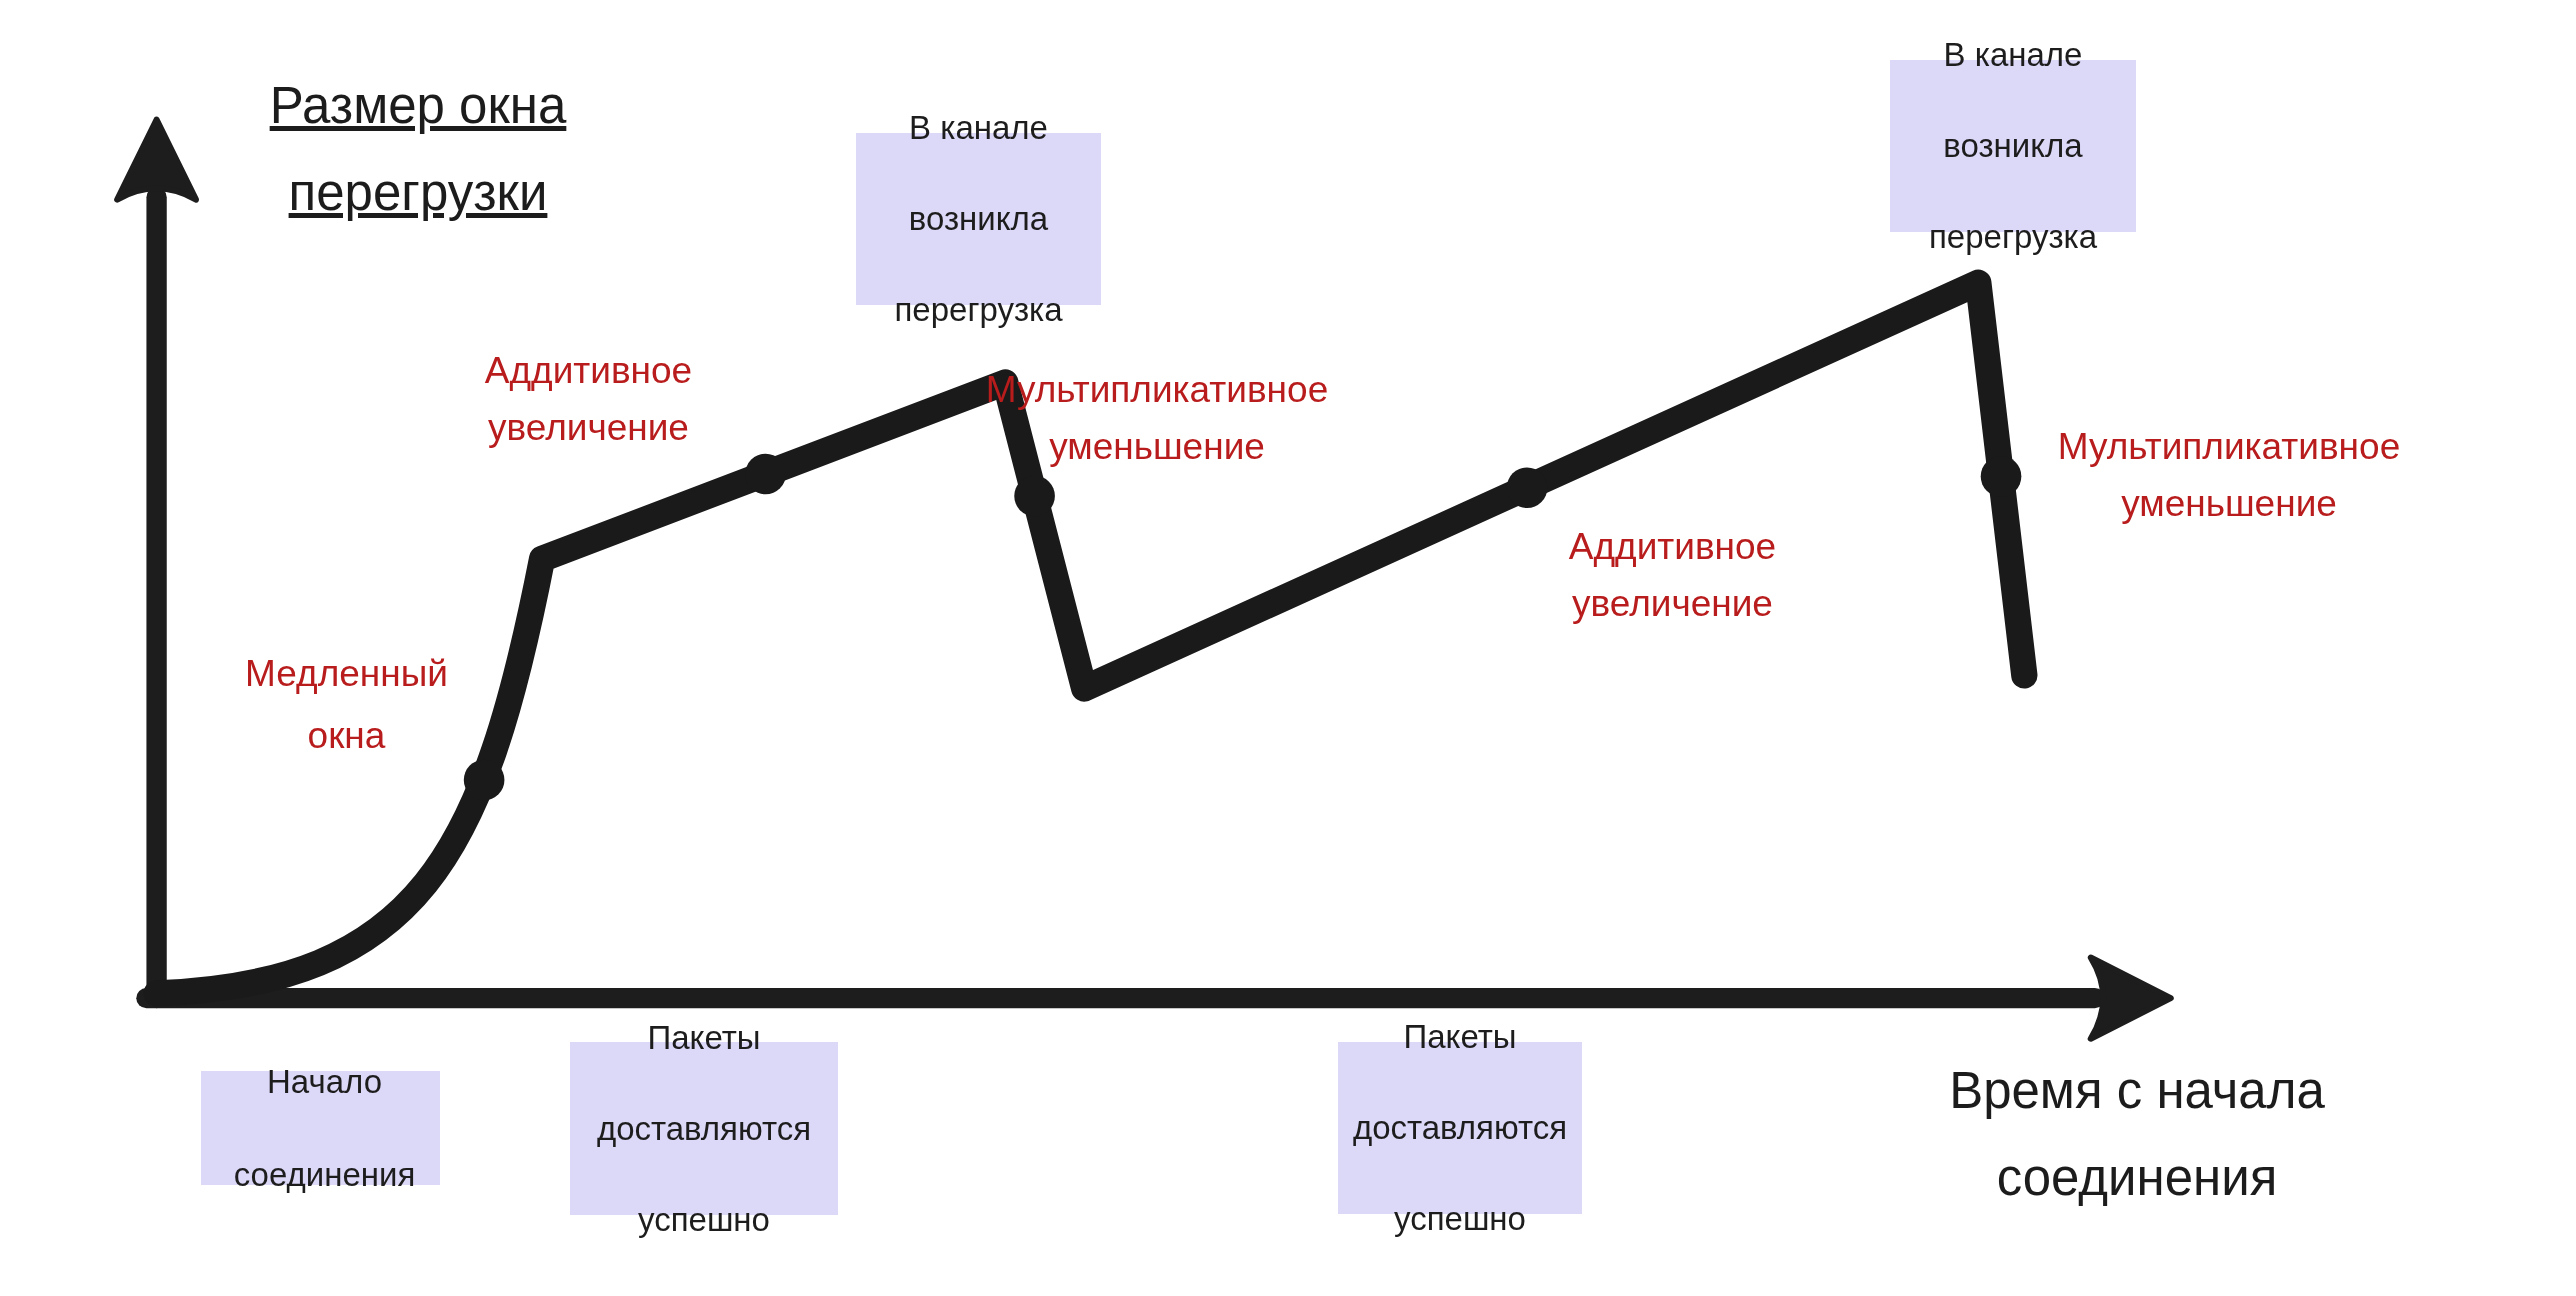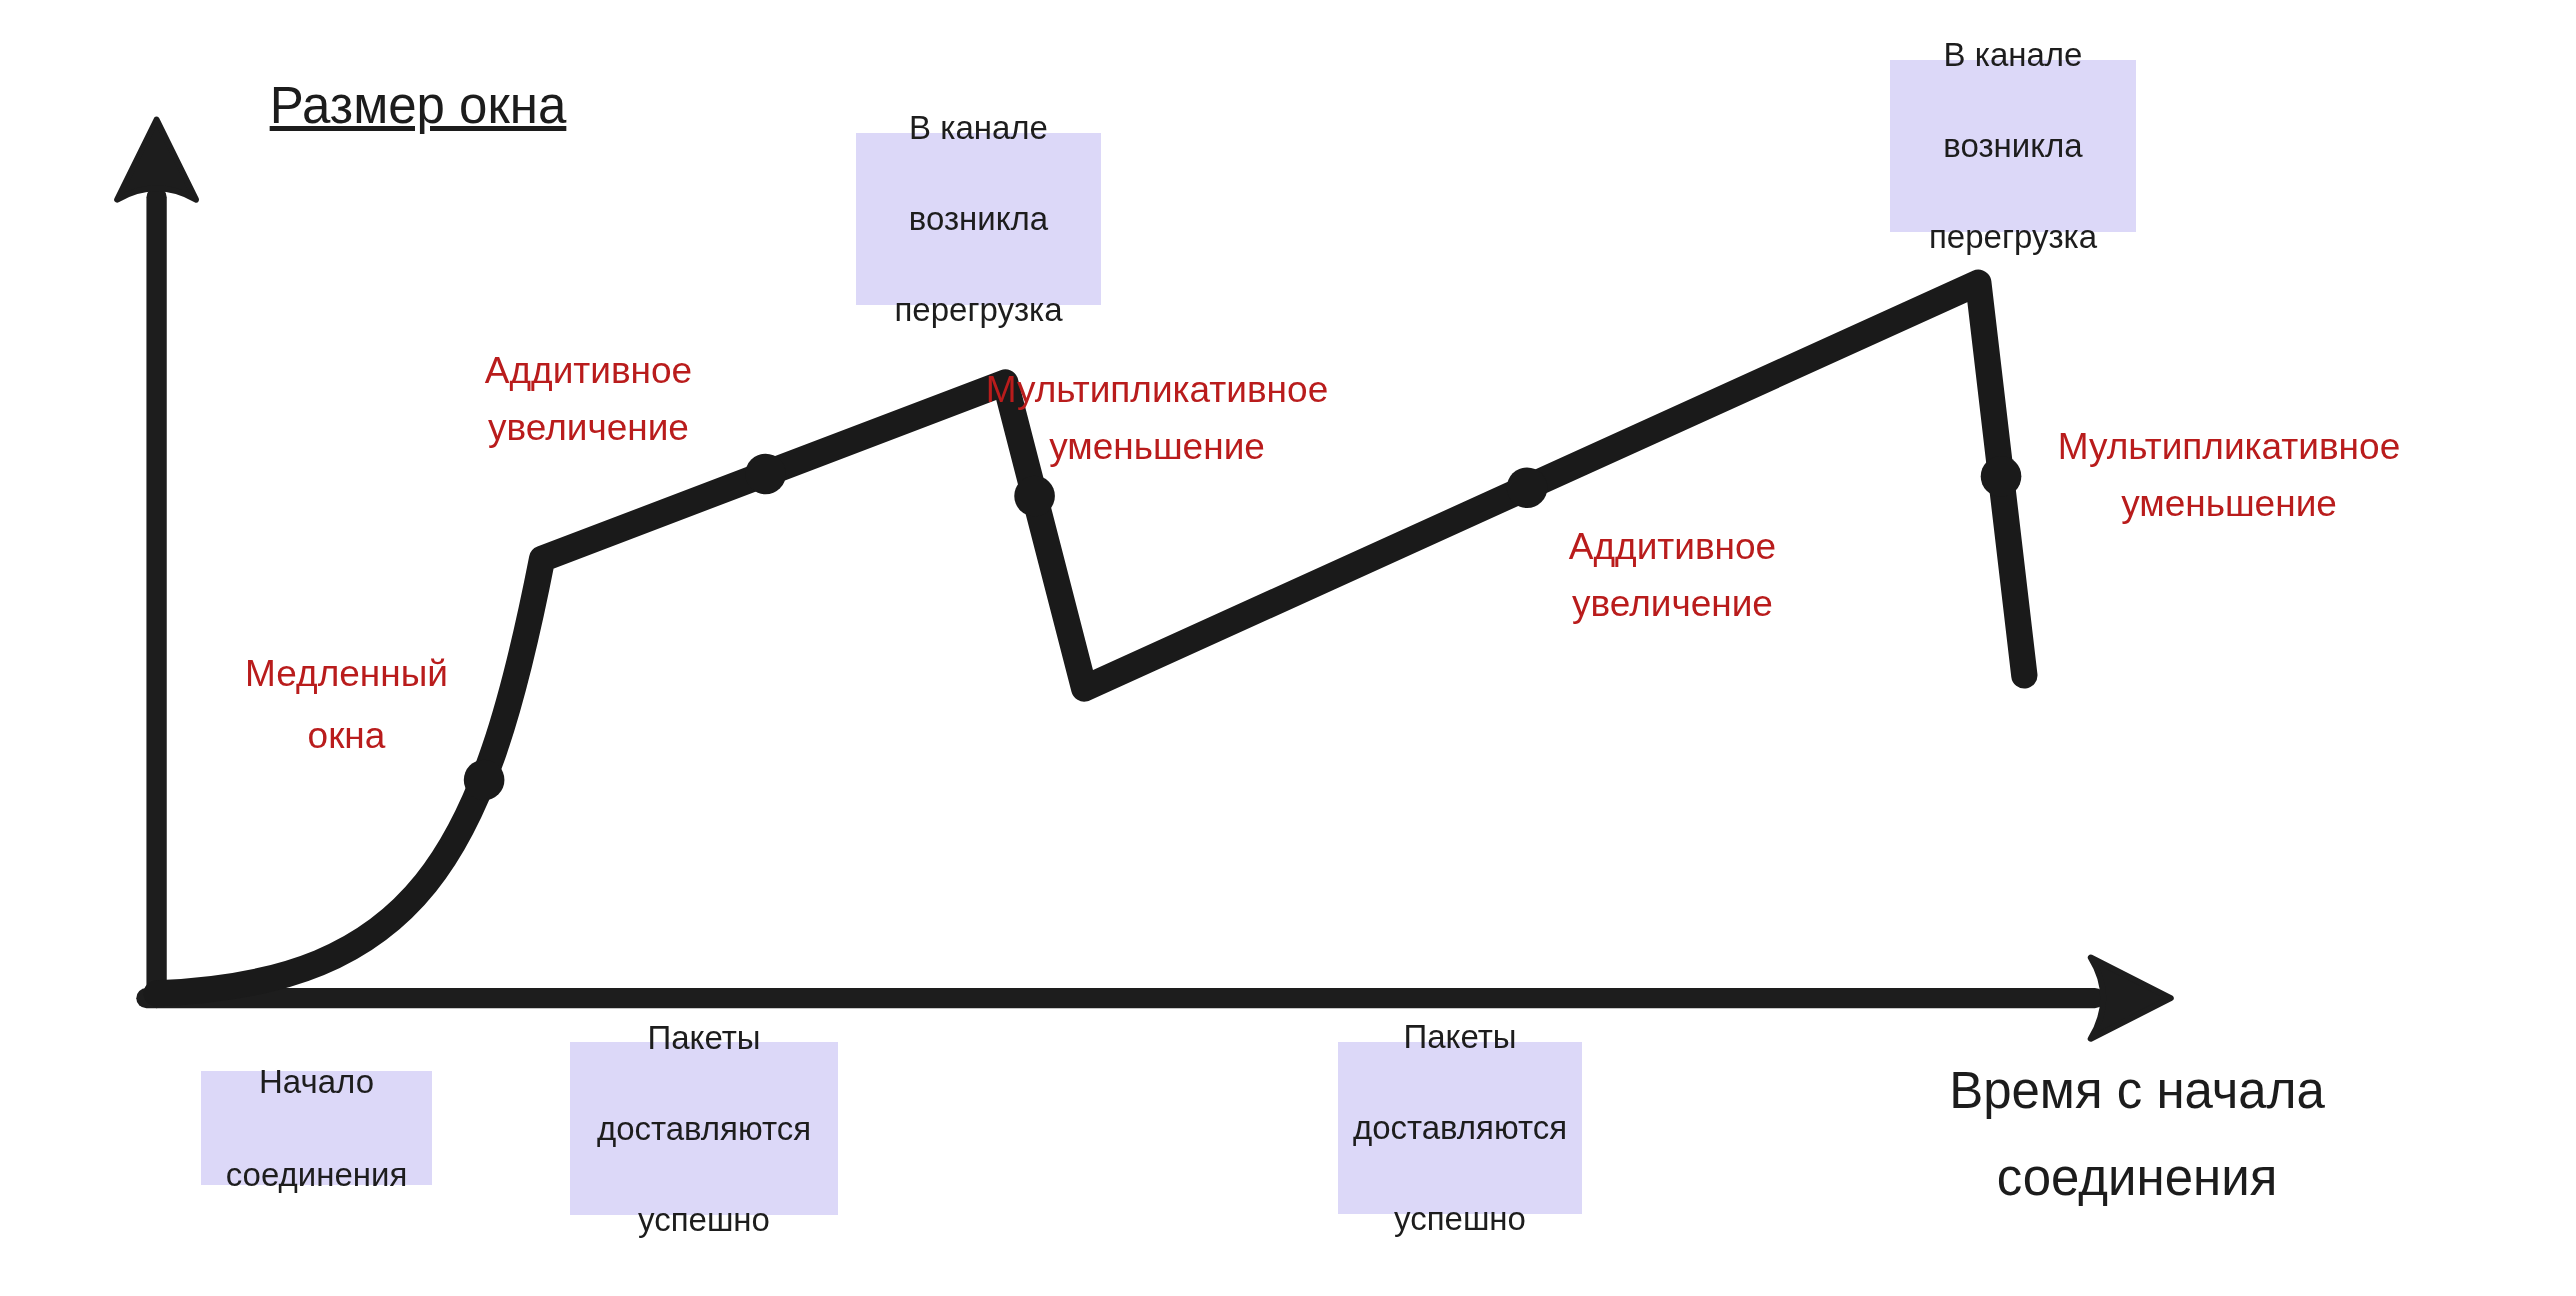--- a/index.html
+++ b/index.html
@@ -86,20 +86,21 @@
         <circle cx="810" cy="1305" r="34" fill="#1a1a1a"></circle>
         <circle cx="1281" cy="793" r="34" fill="#1a1a1a"></circle>
         <circle cx="1731" cy="830" r="34" fill="#1a1a1a"></circle>
         <circle cx="2555" cy="816" r="34" fill="#1a1a1a"></circle>
         <circle cx="3348" cy="797" r="34" fill="#1a1a1a"></circle>
       </g>
   </svg>
 
   <div class="axis-title" id="y-axis-title">
     <div>Размер окна</div>
+    <div>перегрузки</div>
   </div>
 
   <div class="axis-title" id="x-axis-title">
     <div>Время с начала</div>
     <div>соединения</div>
   </div>
 
   <div class="label slow-start" id="label-slow-start">
     <div>Медленный</div>
     <div>окна</div>
@@ -130,21 +131,21 @@
     <div>возникла</div>
     <div>перегрузка</div>
   </div>
 
   <div class="callout" id="box-congestion-2" style="background: rgb(220, 216, 248);">
     <div>В канале</div>
     <div>возникла</div>
     <div>перегрузка</div>
   </div>
 
-  <div class="callout" id="box-conn-start" style="background: rgb(220, 216, 248);">
+  <div class="callout" id="box-conn-start" style="background: rgb(220, 216, 248); padding-left: 8px;">
     <div>Начало</div>
     <div>соединения</div>
   </div>
 
   <div class="callout" id="box-packets-1" style="background: rgb(220, 216, 248);">
     <div>Пакеты</div>
     <div>доставляются</div>
     <div>успешно</div>
   </div>
 

